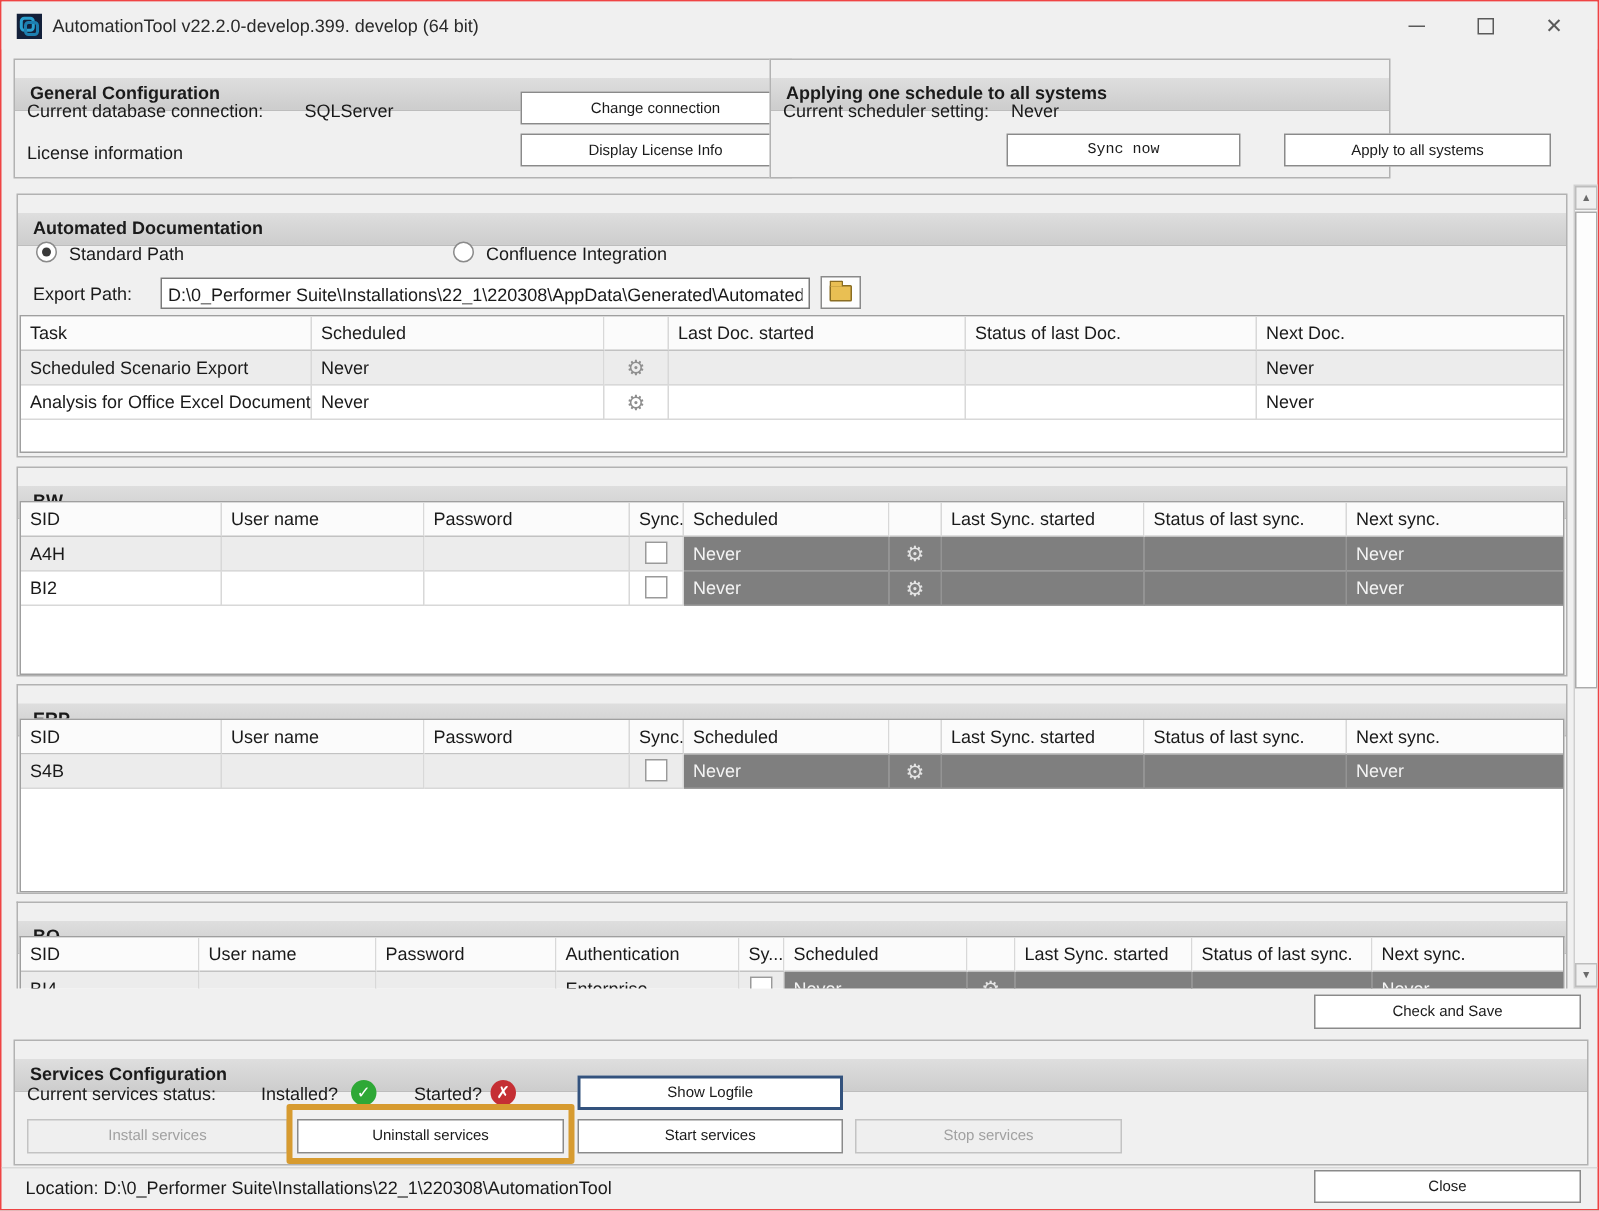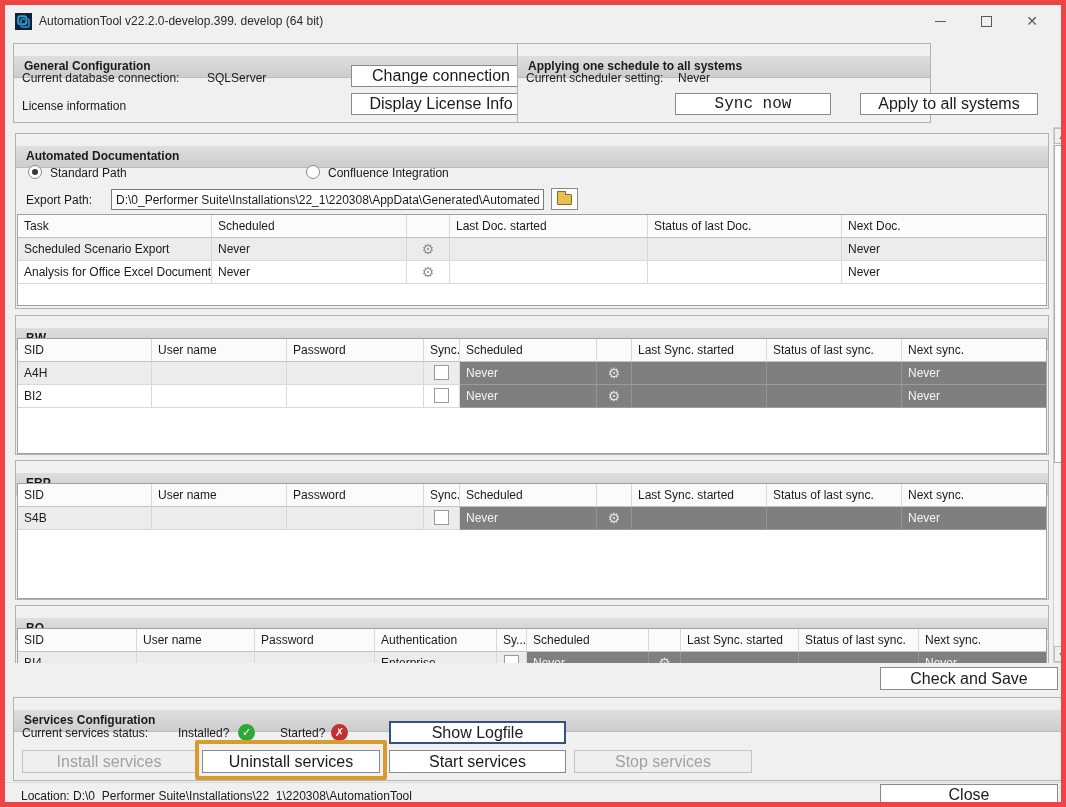--- a/index.html
+++ b/index.html
@@ -1,19 +1,19 @@
 <!DOCTYPE html>
 <html><head>
 <meta charset="utf-8">
 <style>
   * { margin:0; padding:0; box-sizing:border-box; }
   html,body { background:#cfcfcf; font-family:"Liberation Sans","DejaVu Sans",sans-serif; }
   .window {
     position:relative; width:1066px; height:807px; background:#f0f0f0;
-    border:5px solid #ef4444; font-size:12px; color:#1a1a1a; overflow:hidden;
+    border:1px solid #ef4444; font-size:12px; color:#1a1a1a; overflow:hidden;
   }
   
   .titlebar { position:absolute; left:0; top:0; width:100%; height:32px; background:#f0f0f0; }
   .app-icon { position:absolute; left:10px; top:8px; width:17px; height:17px; }
   .title-text { position:absolute; left:34px; top:0; line-height:32px; color:#2a2a2a; }
   .win-btns { position:absolute; right:6px; top:0; height:32px; display:flex; }
   .win-btn { width:46px; height:32px; display:flex; align-items:center; justify-content:center; color:#5a5a5a; cursor:default; }
   .min-glyph { width:11px; height:1px; background:#5a5a5a; display:block; }
   .max-glyph { width:11px; height:11px; border:1px solid #5a5a5a; display:block; }
   .close-glyph { font-size:14px; color:#5a5a5a; }
@@ -21,21 +21,21 @@
   .grp { position:absolute; border:1px solid #b2b2b2; background:#f0f0f0; }
   .grp-h {
     height:22px; line-height:21px; font-weight:bold; padding-left:10px;
     background:linear-gradient(#dedede,#cdcdcd); border-bottom:1px solid #bdbdbd;
     white-space:nowrap; overflow:hidden;margin-top:12px;
   }
   .lbl { position:absolute; white-space:nowrap; }
   
   .btn {
     position:absolute; background:#ffffff; border:1px solid #8a8a8a; color:#1a1a1a;
-    font-size:16px; text-align:center; display:flex; align-items:center; justify-content:center;
+    font-size:10px; text-align:center; display:flex; align-items:center; justify-content:center;
     white-space:nowrap; cursor:default;
   }
   .btn.disabled { background:#efefef; border-color:#c3c3c3; color:#a1a1a1; }
   .btn.focus { border:2px solid #33527d; }
   
   .tbl { position:absolute; background:#ffffff; border:1px solid #9f9f9f; overflow:hidden; }
   .tr { display:grid; height:23px; }
   .doc-cols { grid-template-columns:194px 195px 43px 198px 194px 1fr; }
   .sys-cols { grid-template-columns:134px 135px 137px 36px 137px 35px 135px 135px 1fr; }
   .bo-cols  { grid-template-columns:119px 118px 120px 122px 30px 122px 32px 118px 120px 1fr; }

